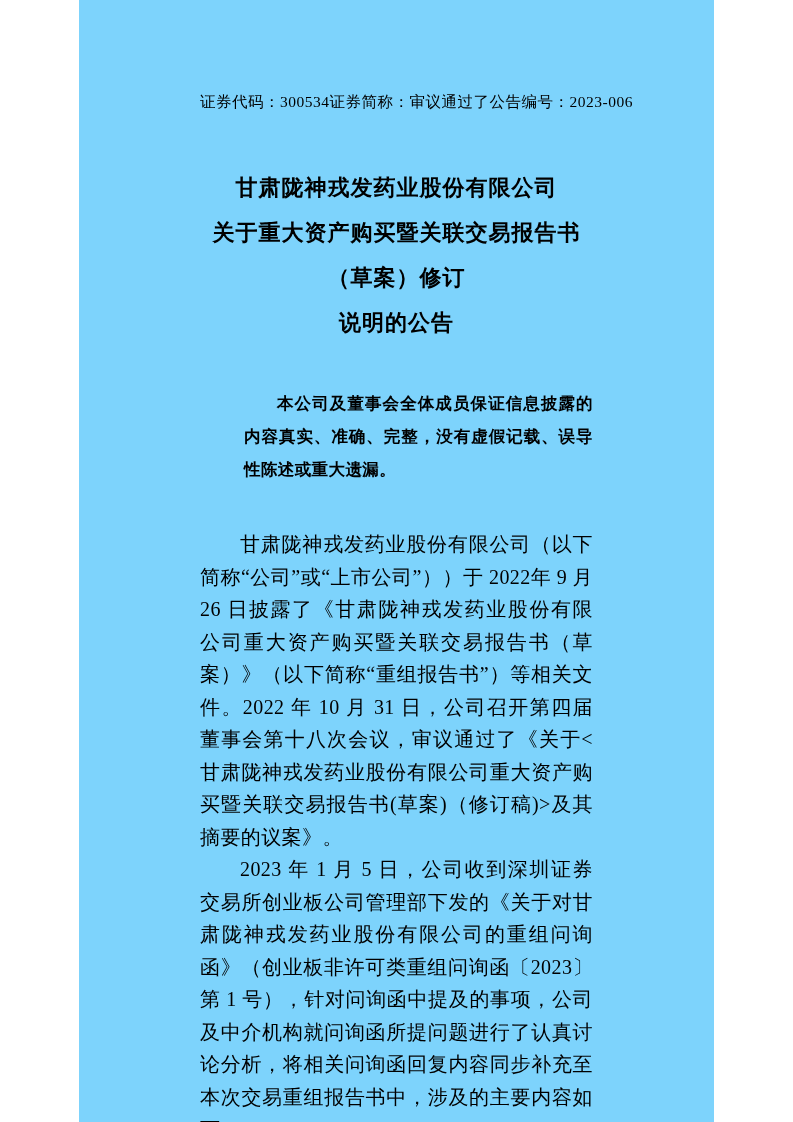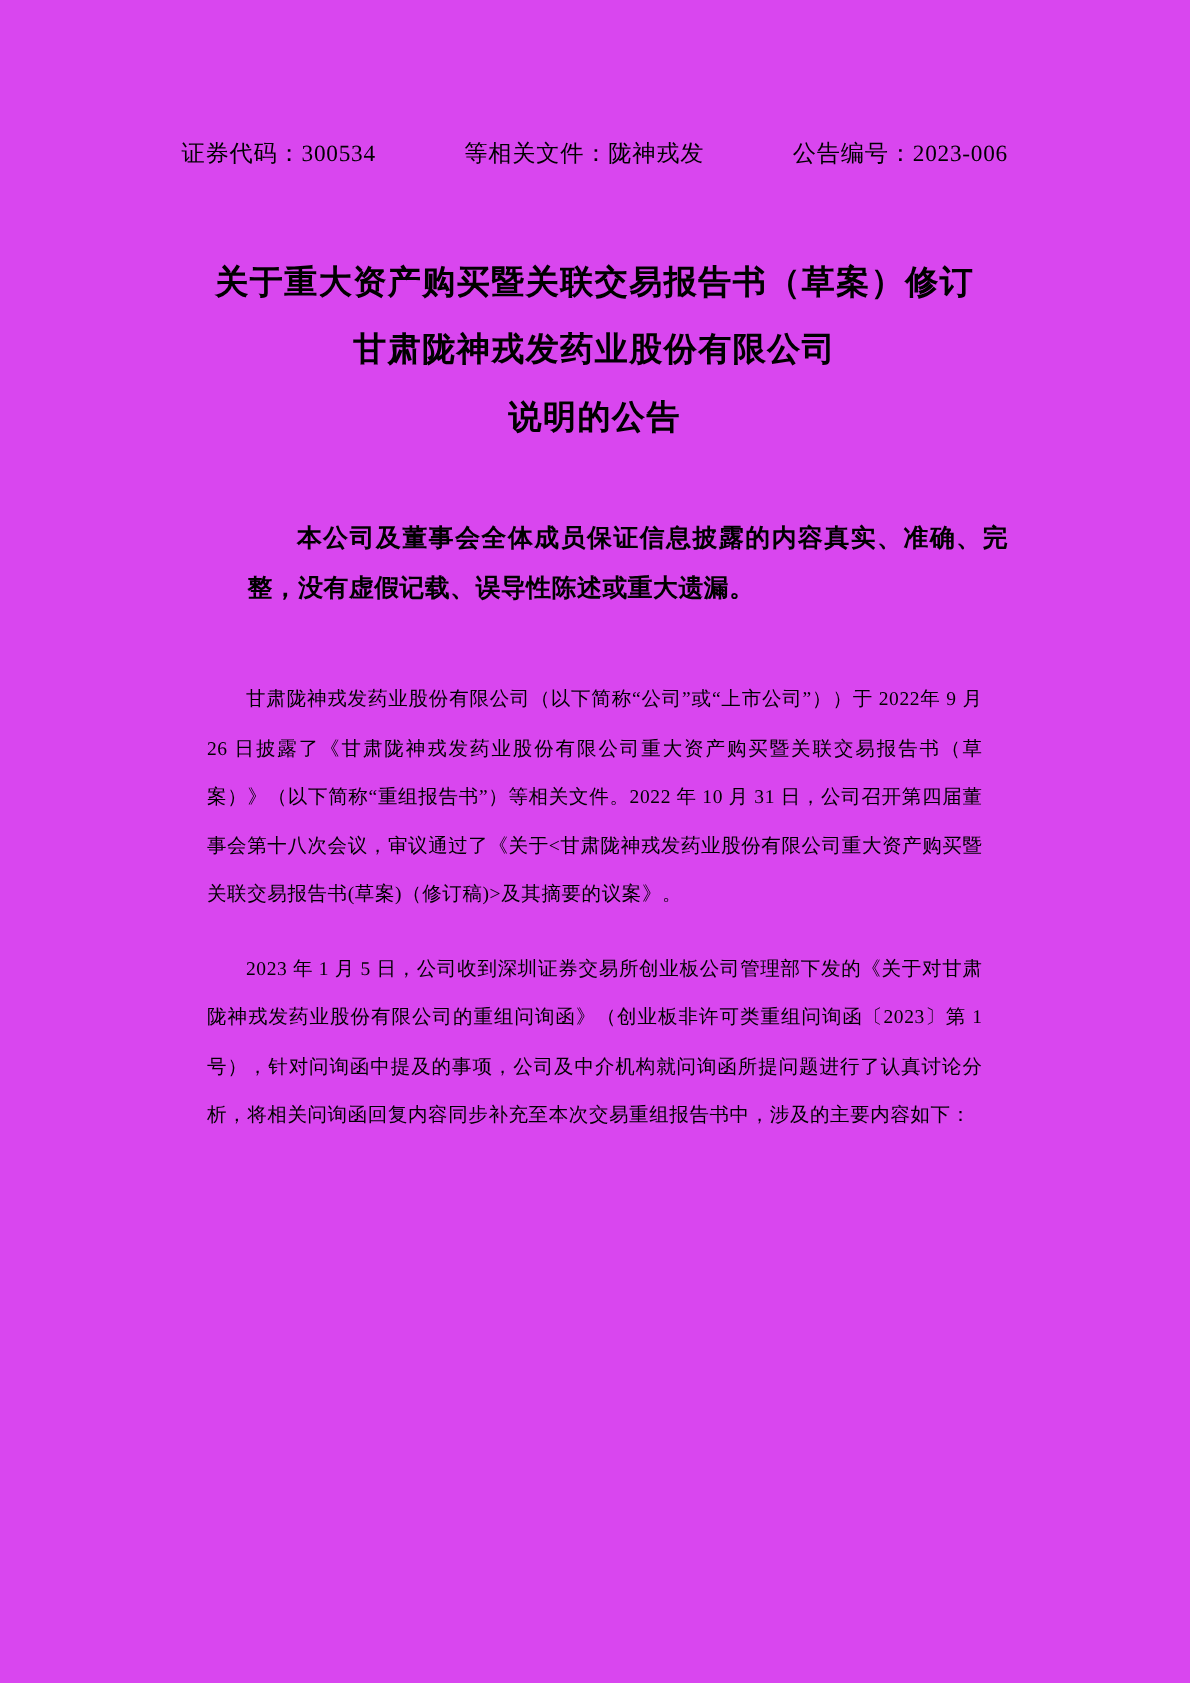--- a/index.html
+++ b/index.html
@@ -2,24 +2,24 @@
 <html><head>
 <meta charset="utf-8">
 <style>
   html, body {
     margin: 0;
     padding: 0;
     background: #ffffff;
   }
   .page {
     position: relative;
-    width: 793px;
+    width: 635px;
     height: 1122px;
     margin: 0 auto;
-    background: #d946ef;
+    background: #7dd3fc;
     box-sizing: border-box;
     padding: 92px 121px 40px 121px;
     font-family: "Liberation Serif", "DejaVu Serif", serif;
     color: #000000;
     overflow: hidden;
   }
   .doc-header {
     display: flex;
     justify-content: space-between;
     align-items: baseline;
@@ -42,43 +42,43 @@
     line-height: 33px;
     text-indent: 2em;
     text-align: justify;
     letter-spacing: 0.4px;
     margin-left: 44px;
   }
   .doc-body {
     margin-top: 42px;
   }
   .doc-body p {
-    margin: 17px;
-    font-size: 13px;
+    margin: 0;
+    font-size: 20px;
     line-height: 32.5px;
     text-indent: 2em;
     text-align: justify;
     letter-spacing: 0.4px;
     word-break: break-all;
   }
 </style>
 </head>
 <body>
 
 <div class="page">
 
   <div class="doc-header">
     <span>证券代码：300534</span>
-    <span>等相关文件：陇神戎发</span>
+    <span>证券简称：审议通过了</span>
     <span>公告编号：2023-006</span>
   </div>
 
   <div class="title-block">
+    <div>甘肃陇神戎发药业股份有限公司</div>
     <div>关于重大资产购买暨关联交易报告书（草案）修订</div>
-    <div>甘肃陇神戎发药业股份有限公司</div>
     <div>说明的公告</div>
   </div>
 
   <div class="statement">本公司及董事会全体成员保证信息披露的内容真实、准确、完整，没有虚假记载、误导性陈述或重大遗漏。</div>
 
   <div class="doc-body">
     <p>甘肃陇神戎发药业股份有限公司（以下简称“公司”或“上市公司”））于 2022年 9 月 26 日披露了《甘肃陇神戎发药业股份有限公司重大资产购买暨关联交易报告书（草案）》（以下简称“重组报告书”）等相关文件。2022 年 10 月 31 日，公司召开第四届董事会第十八次会议，审议通过了《关于&lt;甘肃陇神戎发药业股份有限公司重大资产购买暨关联交易报告书(草案)（修订稿)&gt;及其摘要的议案》。</p>
     <p>2023 年 1 月 5 日，公司收到深圳证券交易所创业板公司管理部下发的《关于对甘肃陇神戎发药业股份有限公司的重组问询函》（创业板非许可类重组问询函〔2023〕第 1 号），针对问询函中提及的事项，公司及中介机构就问询函所提问题进行了认真讨论分析，将相关问询函回复内容同步补充至本次交易重组报告书中，涉及的主要内容如下：</p>
   </div>
 

